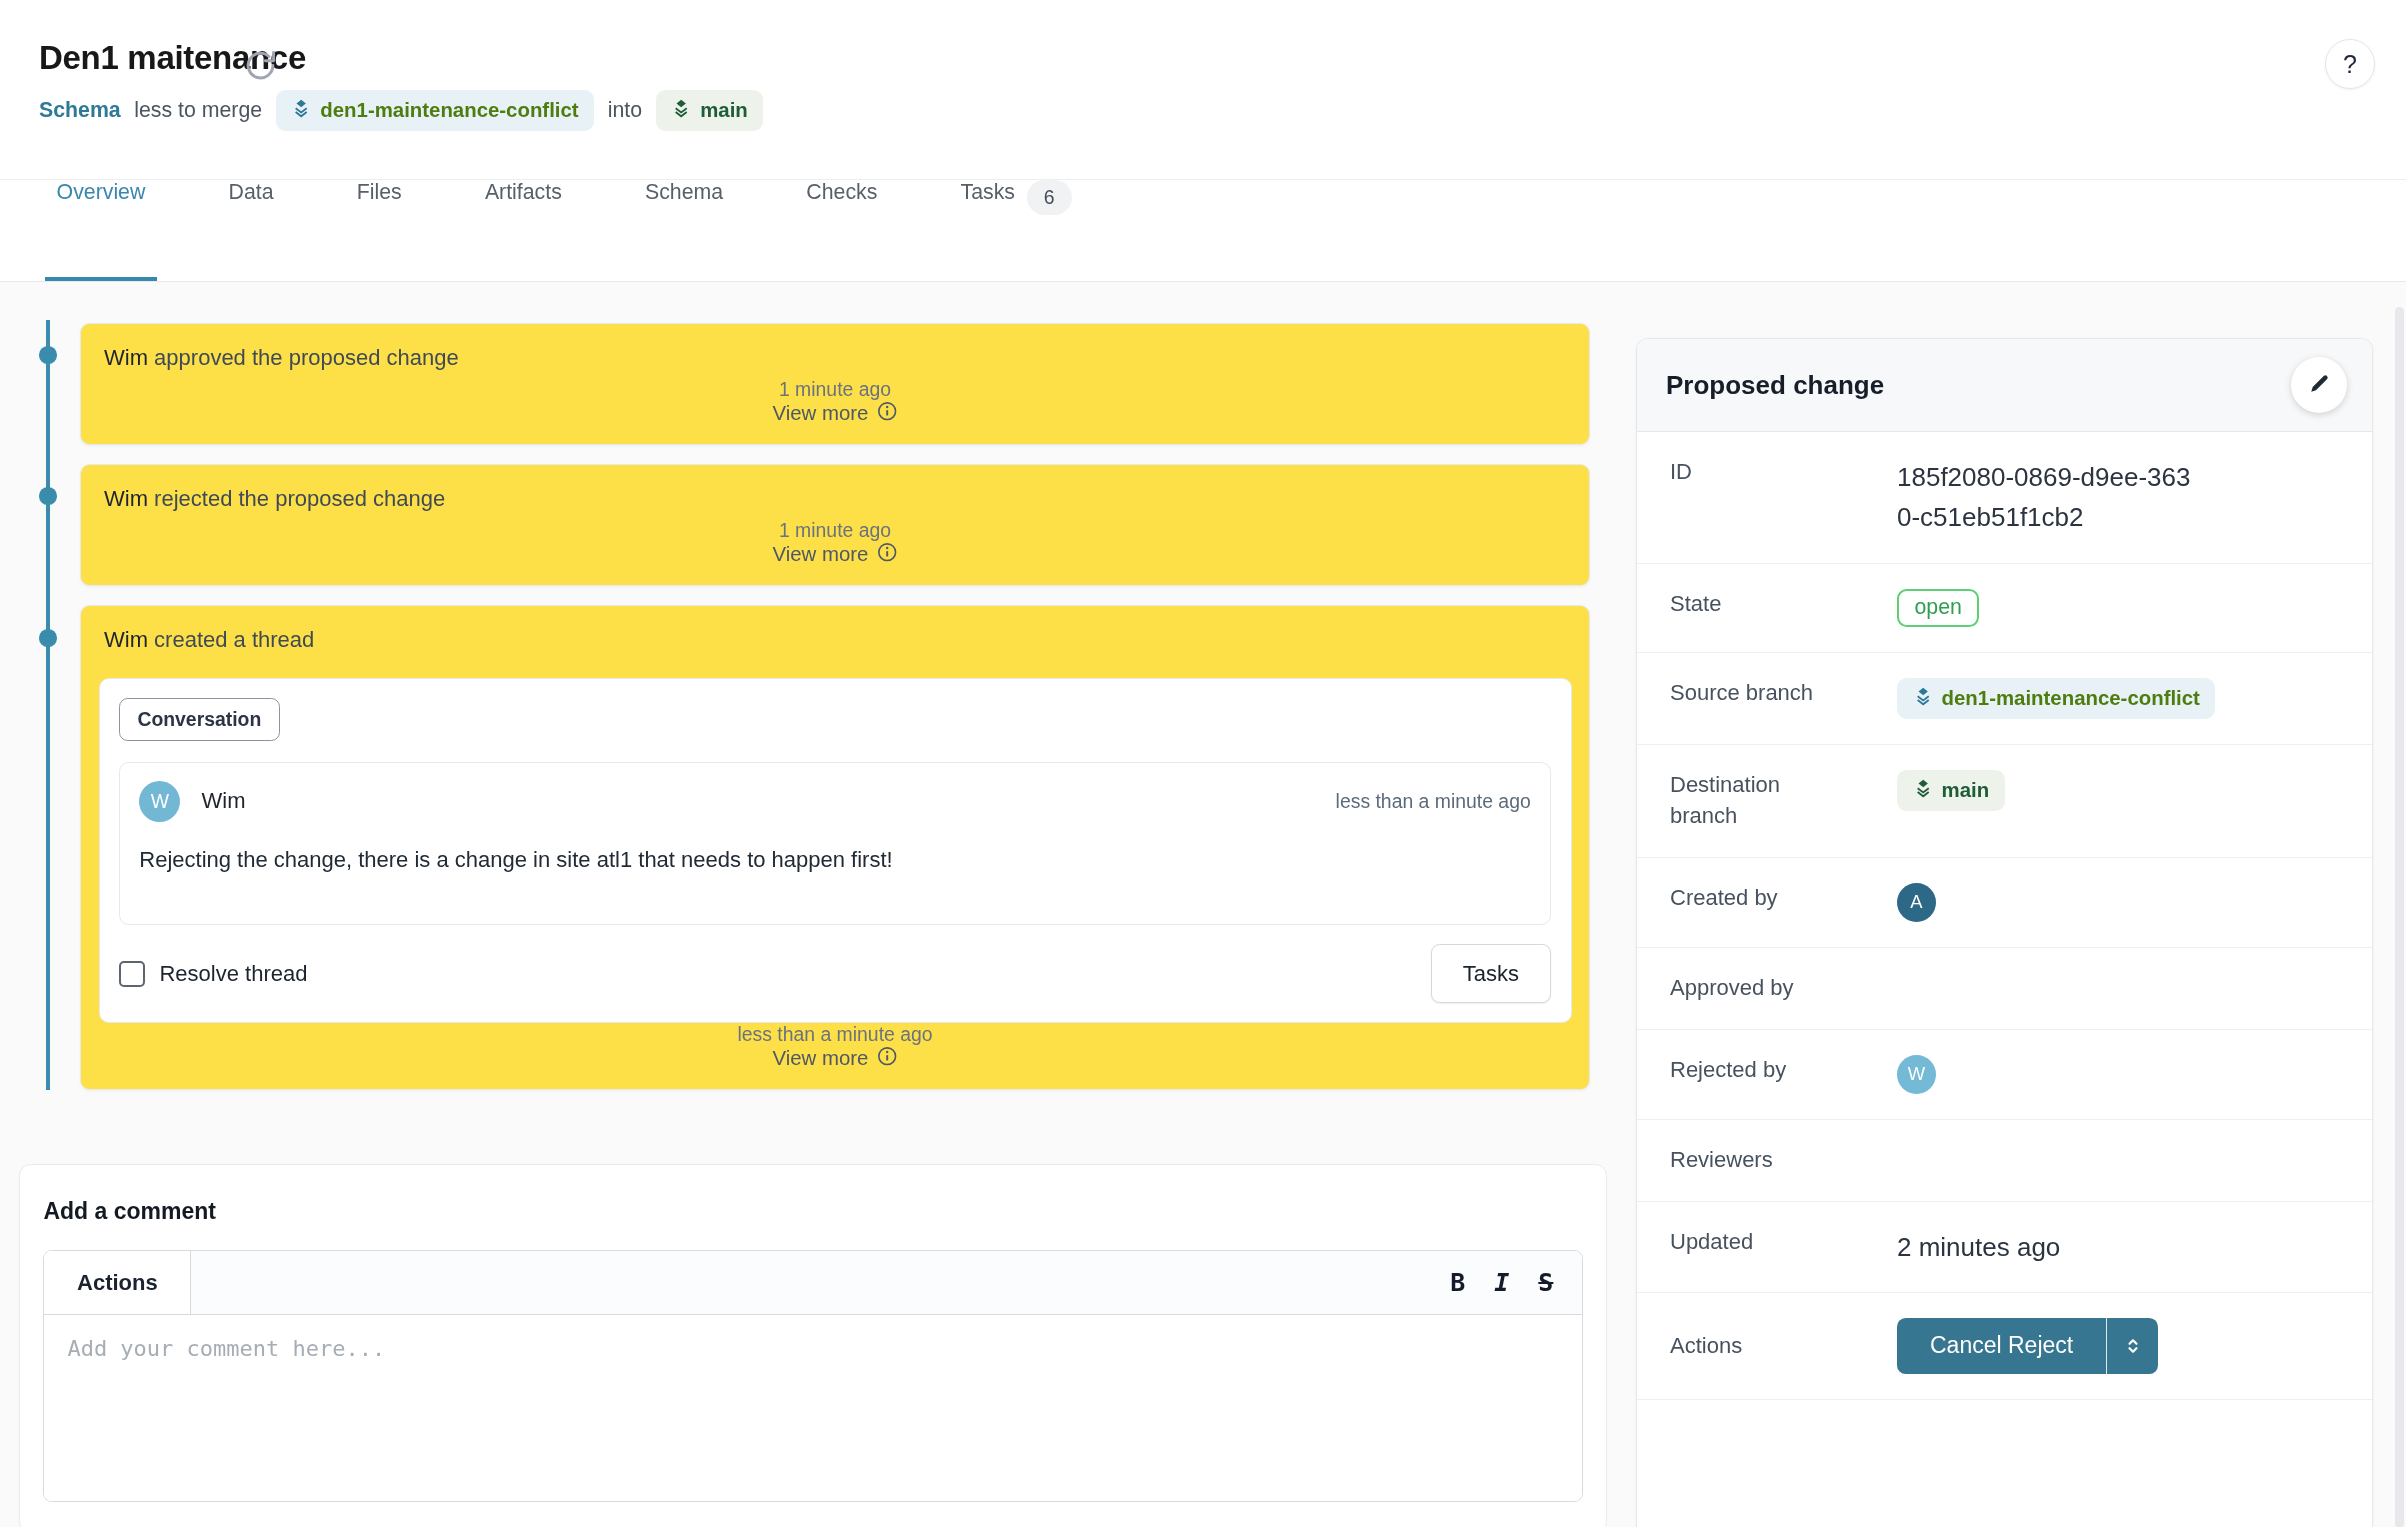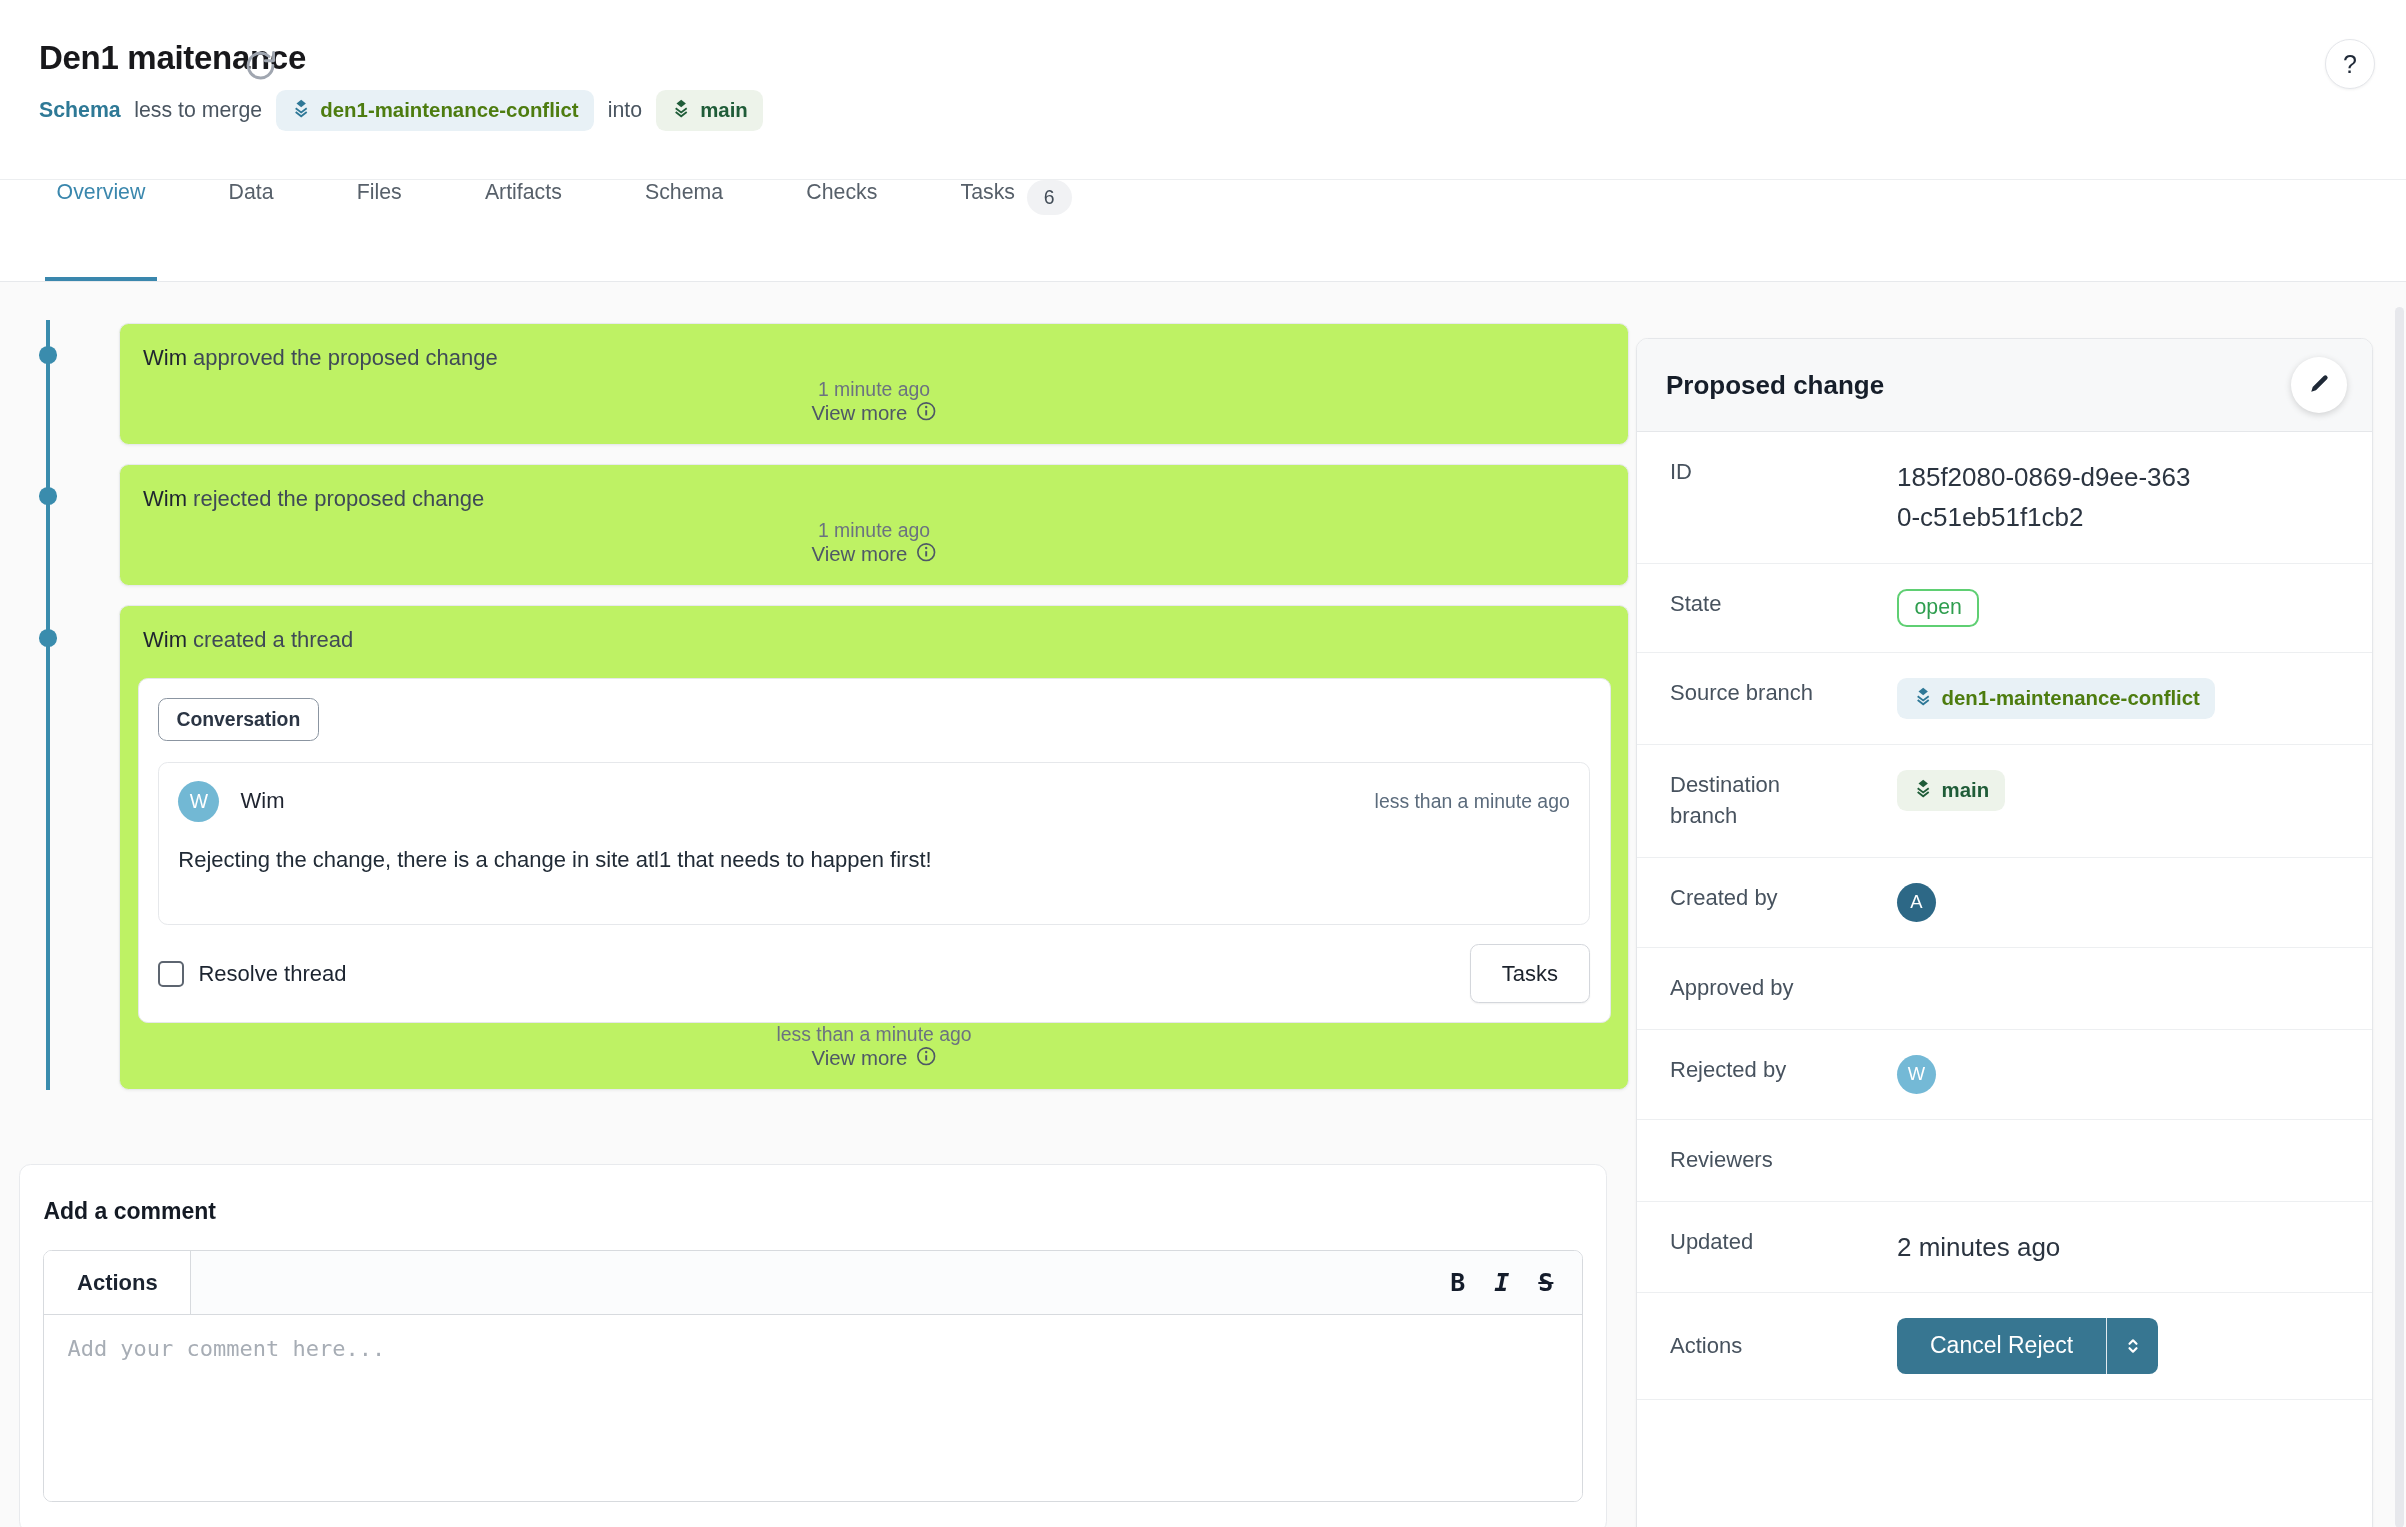--- a/index.html
+++ b/index.html
@@ -33,22 +33,22 @@
     font-size:21.3px; color:#57606a; cursor:pointer; border-bottom:4.9px solid transparent; }
   .tab.active { color:#3a87ad; font-weight:500; border-bottom-color:#3a87ad; }
   .tab-badge { background:#f1f2f4; color:#424c57; border-radius:969px; min-width:45px; height:35px;
     display:flex; align-items:center; justify-content:center; font-size:19.4px; padding:0 11.6px; }
 
   
   .timeline-line { position:absolute; left:46px; top:320px; width:3.9px; height:770px; background:#3a8cad; }
   .timeline-dot { position:absolute; left:39px; width:17.5px; height:17.5px; border-radius:50%; background:#3a8cad; }
   .dot1 { top:346px; } .dot2 { top:487px; } .dot3 { top:629px; }
 
-  .event-card { position:absolute; left:80px; width:1510px; background:#bef264;
-    border:1px solid #e8eaed; border-radius:9.7px; box-shadow:0 1px 2.9px rgba(0,0,0,.05);margin-left:39px; }
+  .event-card { position:absolute; left:80px; width:1510px; background:#fde047;
+    border:1px solid #e8eaed; border-radius:9.7px; box-shadow:0 1px 2.9px rgba(0,0,0,.05); }
   .card1 { top:323px; height:122px; }
   .card2 { top:464px; height:122px;padding-left:16px; }
   .card3 { top:605px; height:485px; }
   .event-title { position:absolute; left:23px; top:21.3px; font-size:22px; color:#3f4a56; }
   .event-title .actor { color:#1f2430; }
   .event-footer { position:absolute; left:23px; right:23px; bottom:17.5px; display:flex;
     justify-content:space-between; align-items:center;flex-direction:column; }
   .event-time { font-size:19.4px; color:#6b7280; }
   .view-more { display:inline-flex; align-items:center; gap:8.7px; font-size:20.4px; color:#4e5866; cursor:pointer; }
   .view-more svg { color:#4e5866; }

